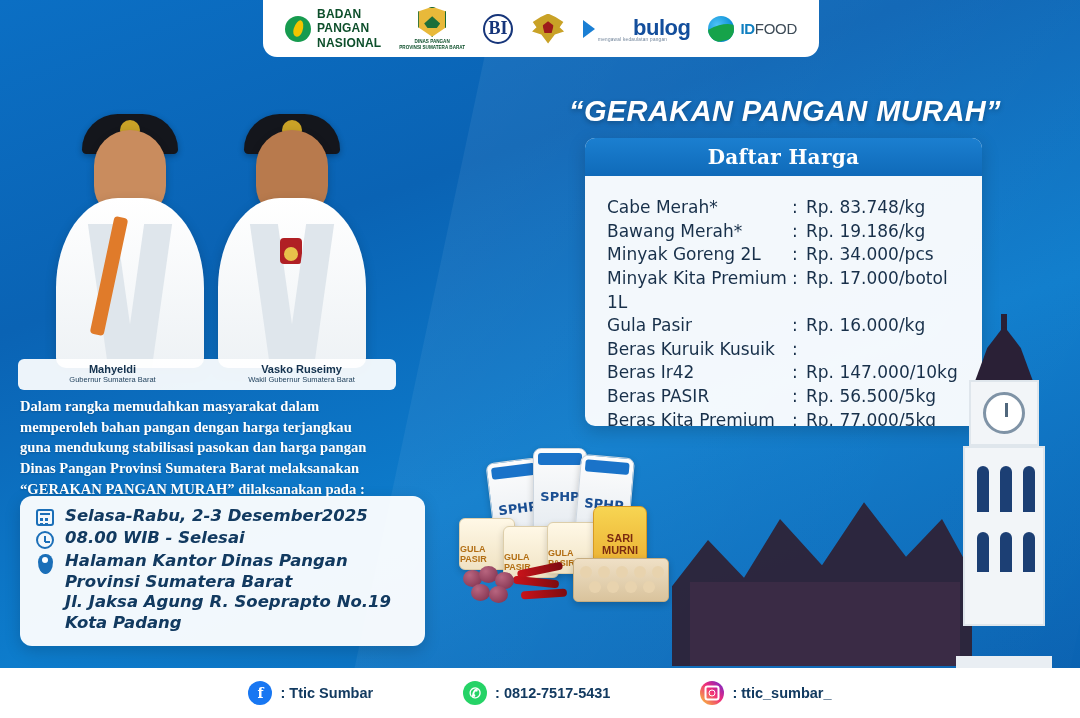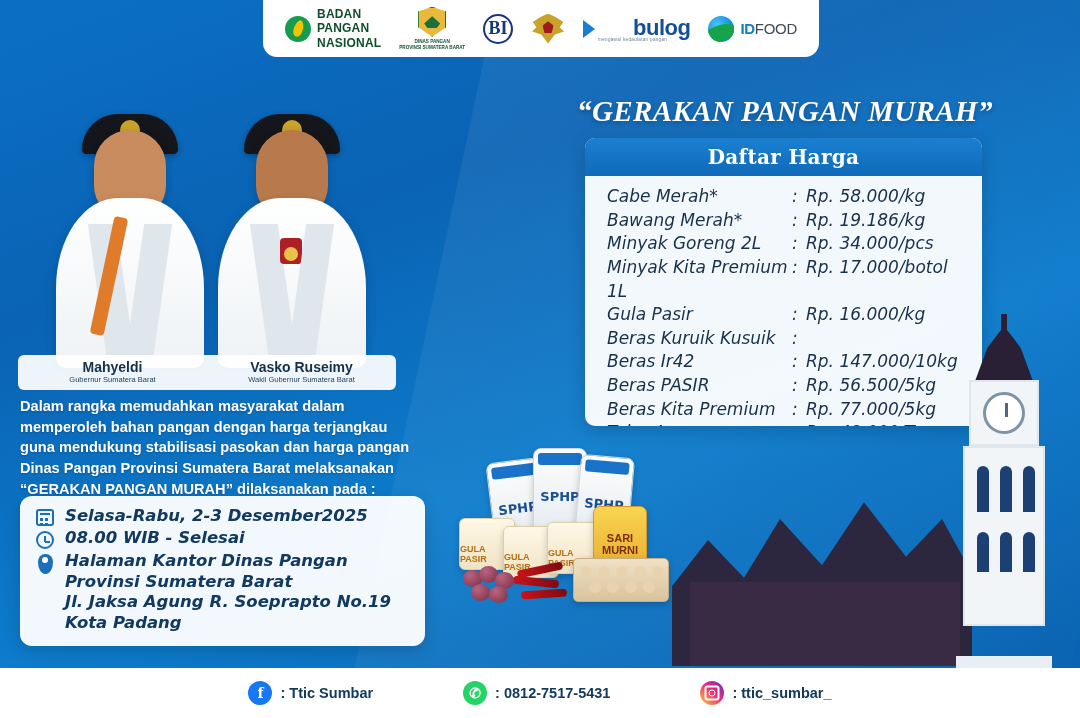--- a/index.html
+++ b/index.html
@@ -94,21 +94,21 @@
     content:""; position:absolute; left:-5px; top:9px; width:36px; height:16px;
     background:#16a34a; border-radius: 50% 50% 0 0; transform: rotate(-14deg);
   }
   .idfood-text { font-size: 15px; font-weight: 700; color: #0f7fc0; letter-spacing: -0.3px; }
   .idfood-text .light { font-weight: 400; color: #3d4b57; }
 
   
   .headline {
     position: absolute; top: 95px; left: 520px; width: 530px;
     text-align: center;
-    font-family: Liberation Serif, serif;
+    font-family: Liberation Sans, sans-serif;
     font-weight: 700; font-style: italic;
     font-size: 29px; color: #ffffff;
     letter-spacing: 0.4px;
     text-shadow: 0 2px 5px rgba(0,0,0,.28);
   }
 
   
   .pricecard {
     position: absolute; top: 138px; left: 585px;
     width: 397px; height: 288px;
@@ -119,21 +119,21 @@
   }
   .pricecard-head {
     height: 38px;
     background: linear-gradient(180deg, #1b7fd0, #0f6ab9);
     display: flex; align-items: center; justify-content: center;
     color: #fff; font-size: 20px; font-weight: 700;
     font-family: "DejaVu Serif", serif;
     letter-spacing: .3px;
     text-align: right;
   }
-  .pricelist { padding: 9px 18px 0 22px; font-style: italic; }
+  .pricelist { padding: 20px 18px 0 22px; }
   .pricerow {
     display: flex; align-items: baseline;
     font-size: 17px; color: #18304a;
     line-height: 1.39;
     font-family: "DejaVu Sans", sans-serif;
   }
   .pricerow .item { width: 185px; flex: none; font-weight: 500; }
   .pricerow .sep { width: 14px; flex: none; }
   .pricerow .val { font-weight: 500; }
   .star { color: #18304a; }
@@ -193,28 +193,28 @@
     width:14px; height:14px; border-radius:50%; background:#e8c24a;
   }
   .nameplate {
     position: absolute; left: 0; bottom: 0; width: 378px;
     background: rgba(255,255,255,0.93);
     border-radius: 6px;
     padding: 4px 0 6px 0;
     display: flex;
   }
   .nameplate > div { flex: 1; text-align: center; }
-  .np-name { font-size: 14px; font-weight: 700; color: #13314d; }
+  .np-name { font-size: 11px; font-weight: 700; color: #13314d; }
   .np-role { font-size: 7.5px; color: #24445f; }
 
   
   .para {
     position: absolute; top: 396px; left: 20px; width: 460px;
     color: #ffffff; font-size: 14.6px; line-height: 1.42;
-    font-family: Liberation Sans, sans-serif;
+    font-family: Liberation Serif, serif;
     font-weight: 600;
     text-shadow: 0 1px 2px rgba(0,0,0,.22);
   }
   .para .q { white-space: nowrap; }
 
   
   .detailcard {
     position: absolute; top: 496px; left: 20px;
     width: 405px; height: 150px;
     background: rgba(255,255,255,0.95);
@@ -423,21 +423,21 @@
 
   <div class="headline">“GERAKAN PANGAN MURAH”</div>
 
   <div class="pricecard">
     <div class="pricecard-head">Daftar Harga</div>
     <div class="pricelist">
 
       <div class="pricerow">
         <span class="item"><span>Cabe Merah</span><span class="star">*</span></span>
         <span class="sep">:</span>
-        <span class="val">Rp. 58.000/kg</span>
+        <span class="val">Rp. 83.748/kg</span>
       </div>
 
       <div class="pricerow">
         <span class="item"><span>Bawang Merah</span><span class="star">*</span></span>
         <span class="sep">:</span>
         <span class="val">Rp. 19.186/kg</span>
       </div>
 
       <div class="pricerow">
         <span class="item"><span>Minyak Goreng 2L</span><span class="star"></span></span>

